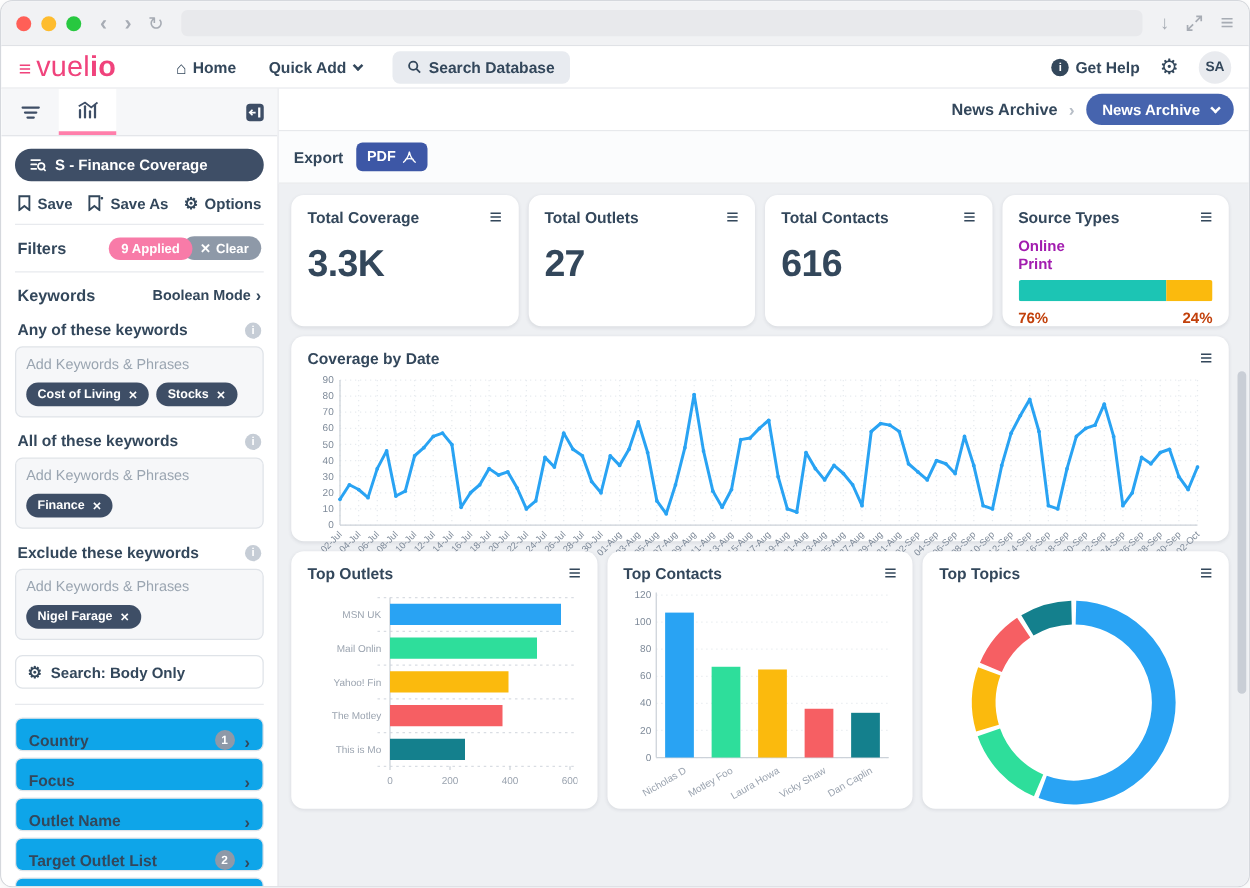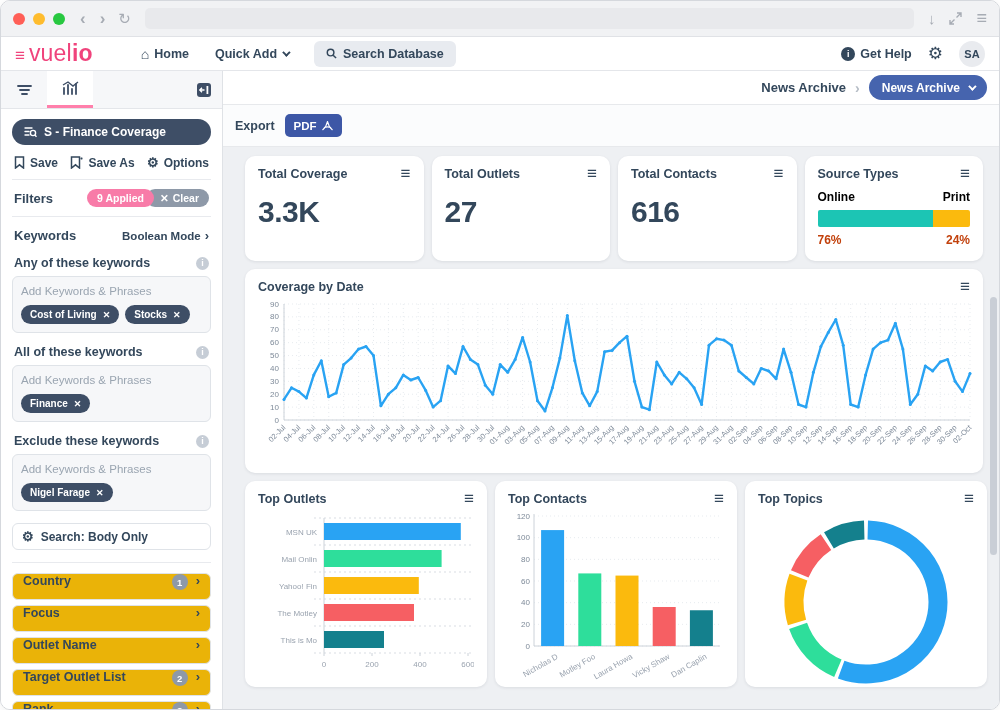--- a/index.html
+++ b/index.html
@@ -76,22 +76,22 @@
             margin-bottom:12px; }
   .kw-ph { color:#9aa5b1; font-size:11.5px; display:block; margin-bottom:8px; }
   .kw-tags { display:flex; gap:6px; flex-wrap:wrap; }
   .kw-tag { background:#3e4e66; color:#fff; border-radius:10px; font-size:10px; font-weight:bold;
             padding:4px 9px; display:flex; align-items:center; gap:6px; }
   .kw-tag .x { font-size:9px; }
   .scope-box { border:1px solid #dfe3e8; background:#fff; border-radius:6px; height:27px; display:flex;
                align-items:center; gap:7px; padding:0 9px; color:#33475b; font-weight:bold; font-size:12px;
                margin-bottom:12px; }
   .side-sep { border-top:1px solid #e8eaee; margin:2px 0 10px 0; }
-  .filter-row { border:1px solid #dfe3e8; background:#eab308; border-radius:6px; height:27px; display:flex;
-                align-items:flex-start; padding:0 10px; margin-bottom:5px; }
+  .filter-row { border:1px solid #dfe3e8; background:#0ea5e9; border-radius:6px; height:27px; display:flex;
+                align-items:flex-end; padding:0 10px; margin-bottom:5px; }
   .filter-row .lbl { color:#33475b; font-weight:bold; font-size:12.5px; }
   .filter-row .badge { margin-left:auto; width:16px; height:16px; border-radius:50%; background:#8e99a8;
                        color:#fff; font-size:9.5px; font-weight:bold; display:flex; align-items:center;
                        justify-content:center; margin-right:8px; }
   .filter-row .chev-r { margin-left:0; }
   .filter-row.nobadge .chev-r { margin-left:auto; }
 
   
   .main { flex:1; display:flex; flex-direction:column; min-width:0; background:#eef0f3; position:relative; }
   .crumb-bar { height:34px; background:#fff; border-bottom:1px solid #e7e9ec; display:flex;
@@ -102,34 +102,34 @@
                 gap:8px; padding:0 13px; color:#fff; font-weight:bold; font-size:12px; }
   .crumb-pill .chev-d { border-color:#fff; }
   .tool-bar { height:42px; background:#fbfcfd; border-bottom:1px solid #e7e9ec; display:flex;
               align-items:center; padding:0 16px 0 12px; flex:0 0 auto; }
   .export-lbl { color:#33475b; font-weight:bold; font-size:12.5px; margin-right:10px; }
   .pdf-btn { background:#3d57a6; border-radius:5px; color:#fff; font-weight:bold; font-size:11.5px;
              height:23px; display:flex; align-items:center; gap:5px; padding:0 9px; }
   .date-box { margin-left:auto; height:42px; background:#fff; border-left:1px solid #e7e9ec;
               display:flex; align-items:center; gap:7px; padding:0 14px; color:#33475b;
               font-weight:bold; font-size:12px; }
-  .dash { flex:1; padding:9px 16px 0 22px; overflow:hidden; position:relative; }
+  .dash { flex:1; padding:9px 16px 0 10px; overflow:hidden; position:relative; }
   .card { background:#fff; border-radius:10px; box-shadow:0 1px 3px rgba(40,50,70,.10); padding:11px 13px; }
   .card-head { display:flex; align-items:flex-start; }
   .card-title { color:#33475b; font-weight:bold; font-size:12.5px; }
   .menu-ic { margin-left:auto; color:#33475b; font-weight:900; font-size:17px; line-height:.8; }
   .row1 { display:flex; gap:8px; }
   .row1 .card { flex:1; height:105px; }
   .kpi-val { color:#33475b; font-weight:800; font-size:30px; margin-top:14px; letter-spacing:-.5px; }
-  .st-labels { display:flex; justify-content:space-between; margin-top:9px; color:#000000;
-               font-weight:bold; font-size:12px; }
+  .st-labels { display:flex; justify-content:space-between; margin-top:9px; color:#a21caf;
+               font-weight:bold; font-size:12px;flex-direction:column; }
   .st-bar { display:flex; height:17px; border-radius:2px; overflow:hidden; margin-top:6px; }
   .st-pcts { display:flex; justify-content:space-between; margin-top:6px; color:#c2410c;
              font-weight:bold; font-size:12px; }
-  .row2 .card { margin-top:8px; height:204px; }
+  .row2 .card { margin-top:8px; height:164px; }
   .row3 { display:flex; gap:8px; margin-top:8px; }
   .row3 .card { flex:1; height:206px; }
   svg { display:block; }
   .scrollbar { position:absolute; right:2px; top:150px; width:7px; height:258px; border-radius:4px;
                background:#c9ced6; }
 </style>
 </head>
 <body>
 
 <div class="window">

